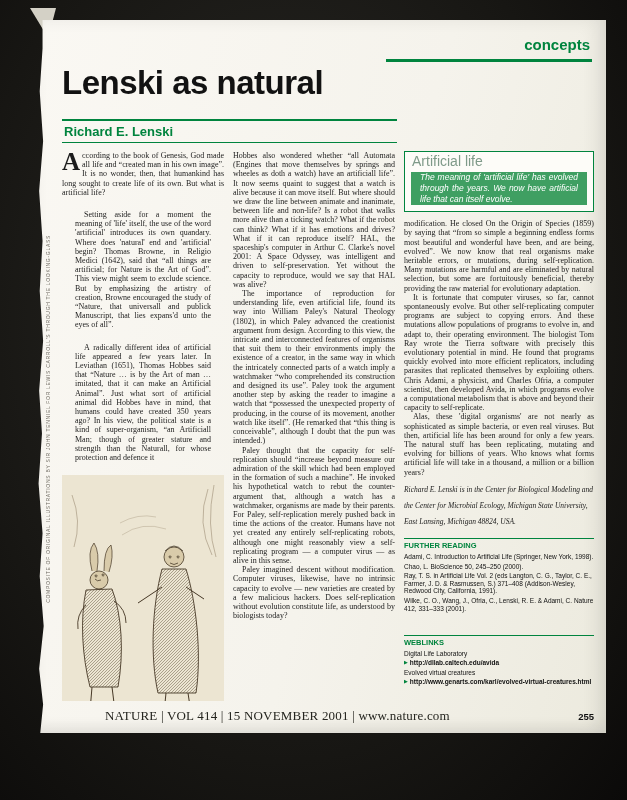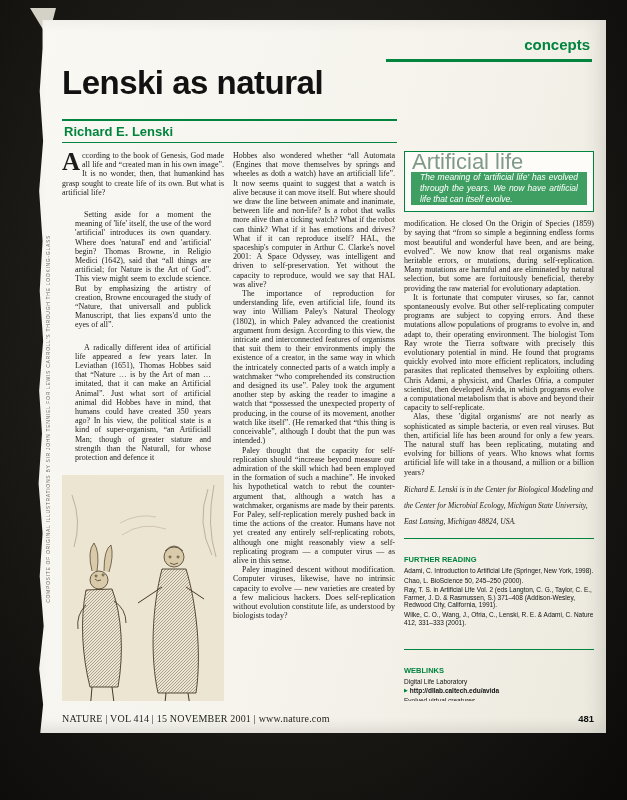--- a/index.html
+++ b/index.html
@@ -75,34 +75,34 @@
   .fig-caption{
     font-family:"Liberation Sans",sans-serif;font-weight:bold;
     font-size:7px;line-height:8.5px;margin-top:4px;color:#161616;text-align:left;
   }
 
   .alife-box{
     border:1.5px solid var(--green);padding:5px 6px 6px;background:#fdfcf8;
     margin-bottom:7px;
   }
   .alife-title{
-    font-family:"Liberation Sans",sans-serif;font-size:22px;color:#7f9a89;
+    font-family:"Liberation Sans",sans-serif;font-size:14px;color:#7f9a89;
     margin:0 0 6px 1px;font-weight:normal;
   }
   .alife-quote{
     background:var(--boxgreen);color:#ffffff;
     font-family:"Liberation Sans",sans-serif;font-style:italic;
     font-size:8.5px;line-height:11px;padding:0 9px;
   }
 
   .bio{
     font-style:italic;font-size:7.5px;line-height:16px;margin-top:5px;text-align:left;
   }
 
-  .refs{margin-top:8px;border-top:1px solid var(--green);padding-top:16px;}
+  .refs{margin-top:8px;border-top:1px solid var(--green);padding-top:2px;}
   .refs-heading{
     font-family:"Liberation Sans",sans-serif;font-weight:bold;font-size:7.5px;
     color:var(--green);margin:0 0 3px;
   }
   .refs-list p{
     font-family:"Liberation Sans",sans-serif;font-size:6.5px;line-height:7.6px;
     margin:0 0 2px;text-align:left;text-indent:0;color:#111;
   }
   .weblinks{margin-top:23px;}
   .wl-item{margin:0 0 2px;}
@@ -114,21 +114,21 @@
   .wl-arrow{color:var(--green);font-size:5px;margin-right:2px;vertical-align:1px;}
   .wl-url{
     font-family:"Liberation Sans",sans-serif;font-weight:bold;font-size:6.5px;
     line-height:7.6px;color:#111;word-break:break-all;
   }
 
   .footer{
     position:absolute;left:24px;right:12px;bottom:9px;
     display:flex;justify-content:space-between;align-items:baseline;
   }
-  .footer-left{font-size:10px;letter-spacing:0.2px;color:#25251f;}
+  .footer-left{font-size:13px;letter-spacing:0.2px;color:#25251f;margin-left:43px;}
   .page-num{font-family:"Liberation Sans",sans-serif;font-weight:bold;font-size:9.5px;color:#111;}
 </style>
 </head>
 <body>
 
 <div class="scrap"></div>
 
 <div class="page">
 
   <div class="side-credit">COMPOSITE OF ORIGINAL ILLUSTRATIONS BY SIR JOHN TENNIEL FOR LEWIS CARROLL'S THROUGH THE LOOKING-GLASS</div>
@@ -136,21 +136,21 @@
   <div class="concepts">concepts</div>
   <div class="concepts-rule"></div>
 
   <h1 class="title">Lenski as natural</h1>
 
   <div class="byline">Richard E. Lenski</div>
 
   <div class="columns">
 
     <div class="col col1">
-      <p class="lead"><span class="dropcap">A</span><span>ccording to the book of Genesis, God made all life and “created man in his own image”. It is no wonder, then, that humankind has grasp sought to create life of its own. But what is artificial life?</span></p>
+      <p class="lead"><span class="dropcap">A</span><span>ccording to the book of Genesis, God made all life and “created man in his own image”. It is no wonder, then, that humankind has long sought to create life of its own. But what is artificial life?</span></p>
       <div class="indent-all">
           <p>Setting aside for a moment the meaning of 'life' itself, the use of the word 'artificial' introduces its own quandary. Where does 'natural' end and 'artificial' begin? Thomas Browne, in Religio Medici (1642), said that “all things are artificial; for Nature is the Art of God”. This view might seem to exclude science. But by emphasizing the artistry of creation, Browne encouraged the study of “Nature, that universall and publick Manuscript, that lies expans'd unto the eyes of all”.</p>
           <p>A radically different idea of artificial life appeared a few years later. In Leviathan (1651), Thomas Hobbes said that “Nature … is by the Art of man … imitated, that it can make an Artificial Animal”. Just what sort of artificial animal did Hobbes have in mind, that humans could have created 350 years ago? In his view, the political state is a kind of super-organism, “an Artificiall Man; though of greater stature and strength than the Naturall, for whose protection and defence it</p>
         </div>
 
       <div class="figure">
         <svg class="fig-svg" viewBox="0 0 162 268" xmlns="http://www.w3.org/2000/svg">
           <defs>
             <pattern id="h" width="3" height="3" patternUnits="userSpaceOnUse">
               <path d="M0 3 L3 0" stroke="#5a4a33" stroke-width="0.45"></path>
@@ -228,16 +228,16 @@
         <div class="wl-item">
           <span class="wl-label">Evolved virtual creatures</span>
           <span class="wl-url-row"><span class="wl-arrow">▶</span><span class="wl-url">http://www.genarts.com/karl/evolved-virtual-creatures.html</span></span>
         </div>
       </div>
     </div>
   </div>
 
   <div class="footer">
     <span class="footer-left">NATURE | VOL 414 | 15 NOVEMBER 2001 | www.nature.com</span>
-    <span class="page-num">481</span>
+    <span class="page-num">255</span>
   </div>
 
 </div>
 
 </body></html>

